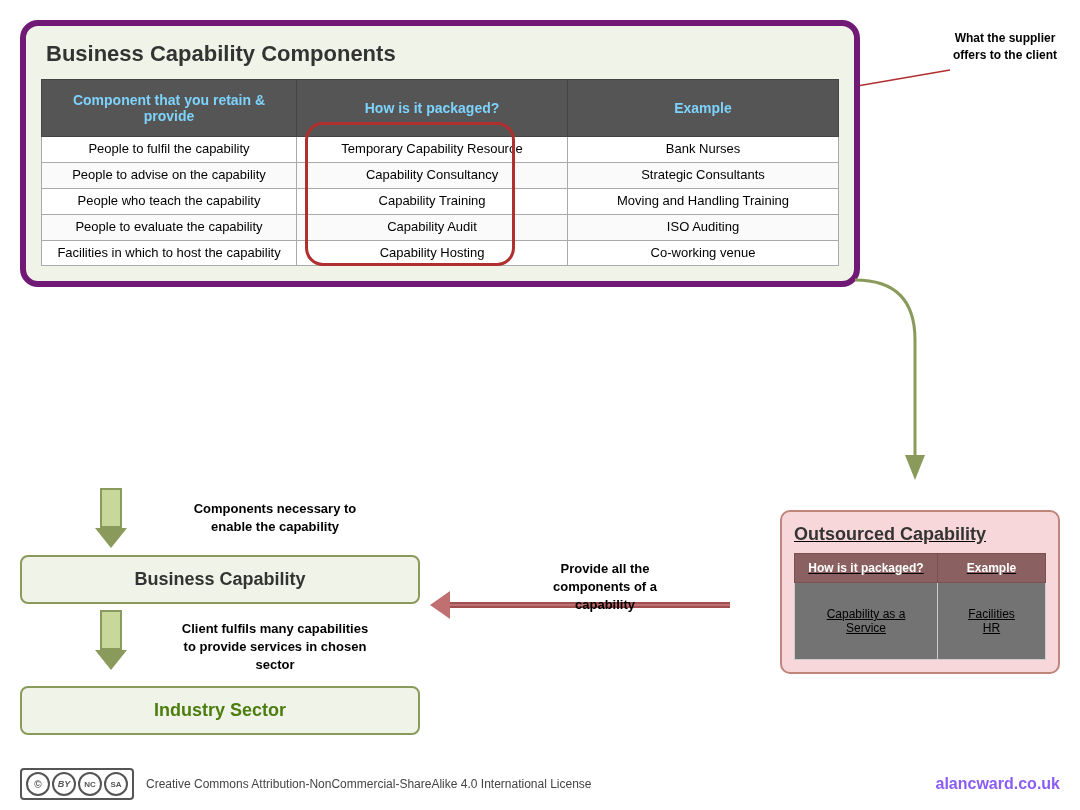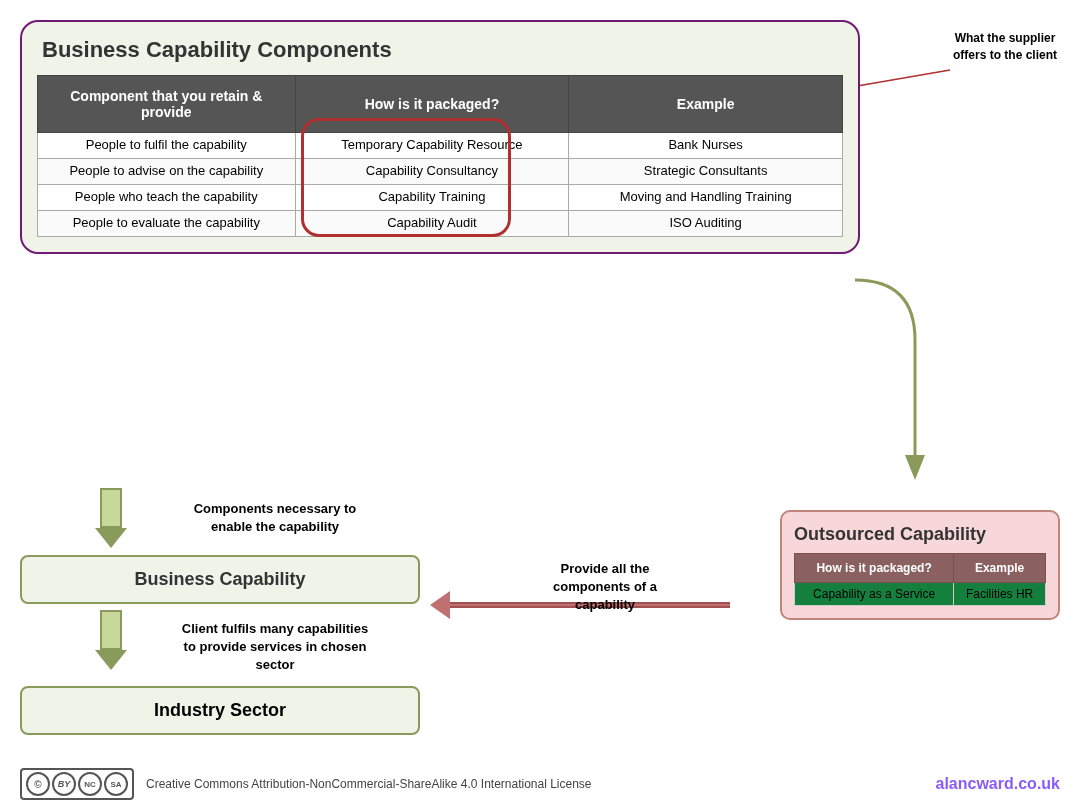--- a/index.html
+++ b/index.html
@@ -34,21 +34,21 @@
       line-height: 1.4;
     }
 
     
     .bcc-box {
       position: absolute;
       top: 20px;
       left: 20px;
       width: 840px;
       background: #f0f4e8;
-      border: 2px solid #701a75;
+      border: 6px solid #701a75;
       border-radius: 18px;
       padding: 15px;
     }
 
     .bcc-title {
       font-size: 22px;
       font-weight: bold;
       color: #333;
       margin-bottom: 12px;
       padding-left: 5px;
@@ -57,21 +57,21 @@
     
     .bcc-table {
       width: 100%;
       border-collapse: collapse;
       background: #fff;
       position: relative;
     }
 
     .bcc-table th {
       background: #555;
-      color: #ffffff;
+      color: #7dd3fc;
       padding: 12px 10px;
       text-align: center;
       font-size: 14px;
       font-weight: bold;
       border: 1px solid #444;
     }
 
     .bcc-table td {
       padding: 4px 10px;
       text-align: center;
@@ -152,33 +152,34 @@
       background: #f0f4e8;
       border: 2px solid #8a9a5b;
       border-radius: 8px;
       padding: 12px 20px;
       text-align: center;
     }
 
     .is-box-title {
       font-size: 18px;
       font-weight: bold;
-      color: #000000;
+      color: #4d7c0f;
     }
 
     
     .oc-box {
       position: absolute;
       top: 510px;
       right: 20px;
       width: 280px;
       background: #f8d7da;
       border: 2px solid #c0847a;
       border-radius: 10px;
       padding: 12px;
+      text-decoration: underline;
     }
 
     .oc-title {
       font-size: 18px;
       font-weight: bold;
       color: #333;
       margin-bottom: 8px;
     }
 
     .oc-table {
@@ -189,23 +190,23 @@
     .oc-table th {
       background: #8a6060;
       color: #fff;
       padding: 7px 8px;
       font-size: 12px;
       text-align: center;
       border: 1px solid #7a5050;
     }
 
     .oc-table td {
-      padding: 4px;
-      text-align: center;
-      background: #15803d;
+      padding: 24px;
+      text-align: center;
+      background: #737373;
       font-size: 12px;
       border: 1px solid #ccc;
     }
 
     .provide-label {
       position: absolute;
       top: 598px;
       left: 530px;
       font-size: 13px;
       font-weight: bold;
@@ -322,20 +323,25 @@
             <tr>
               <td>People who teach the capability</td>
               <td>Capability Training</td>
               <td>Moving and Handling Training</td>
             </tr>
             <tr>
               <td>People to evaluate the capability</td>
               <td>Capability Audit</td>
               <td>ISO Auditing</td>
             </tr>
+            <tr>
+              <td>Facilities in which to host the capability</td>
+              <td>Capability Hosting</td>
+              <td>Co-working venue</td>
+            </tr>
           </tbody>
       </table>
 
       <div class="packaged-col-overlay"></div>
     </div>
   </div>
 
   <div class="down-arrow" style="position:absolute;top:488px;left:95px;">
     <div class="arrow-shaft"></div>
     <div class="arrow-head-down"></div>

